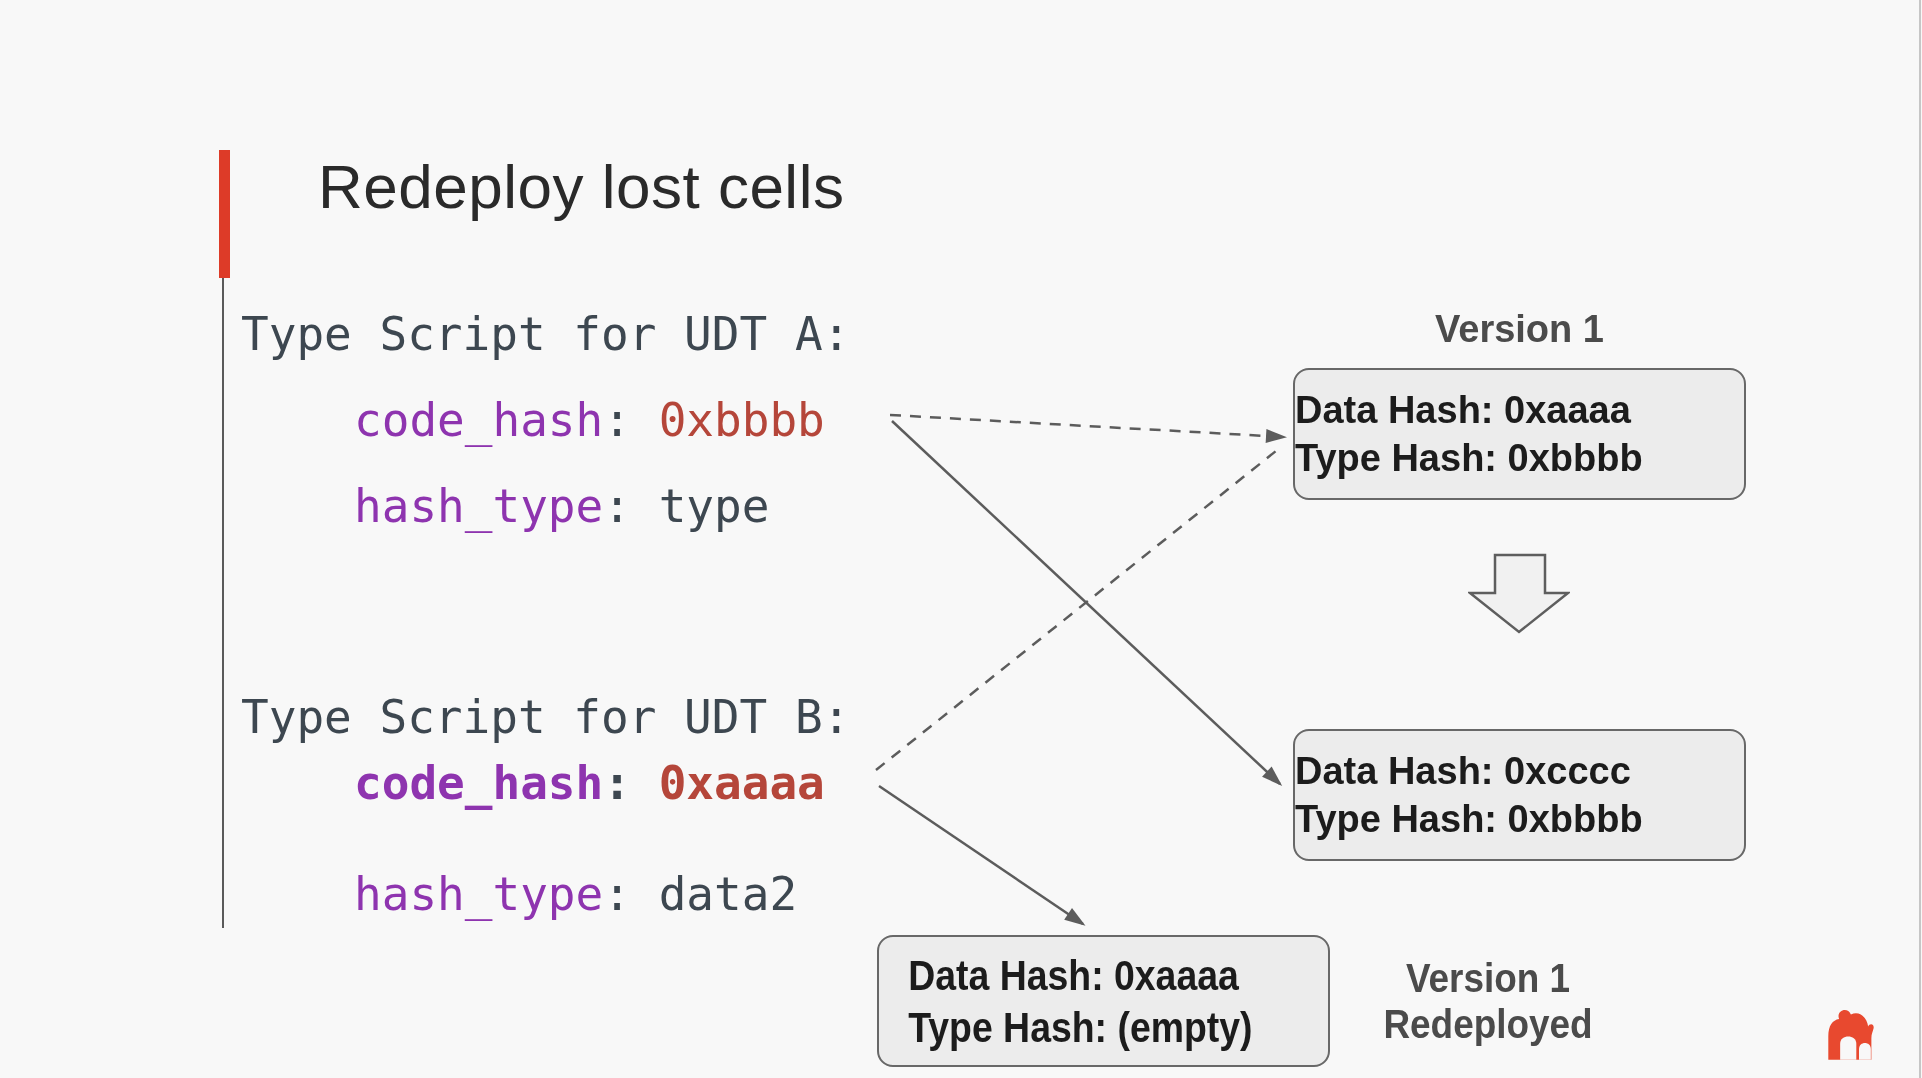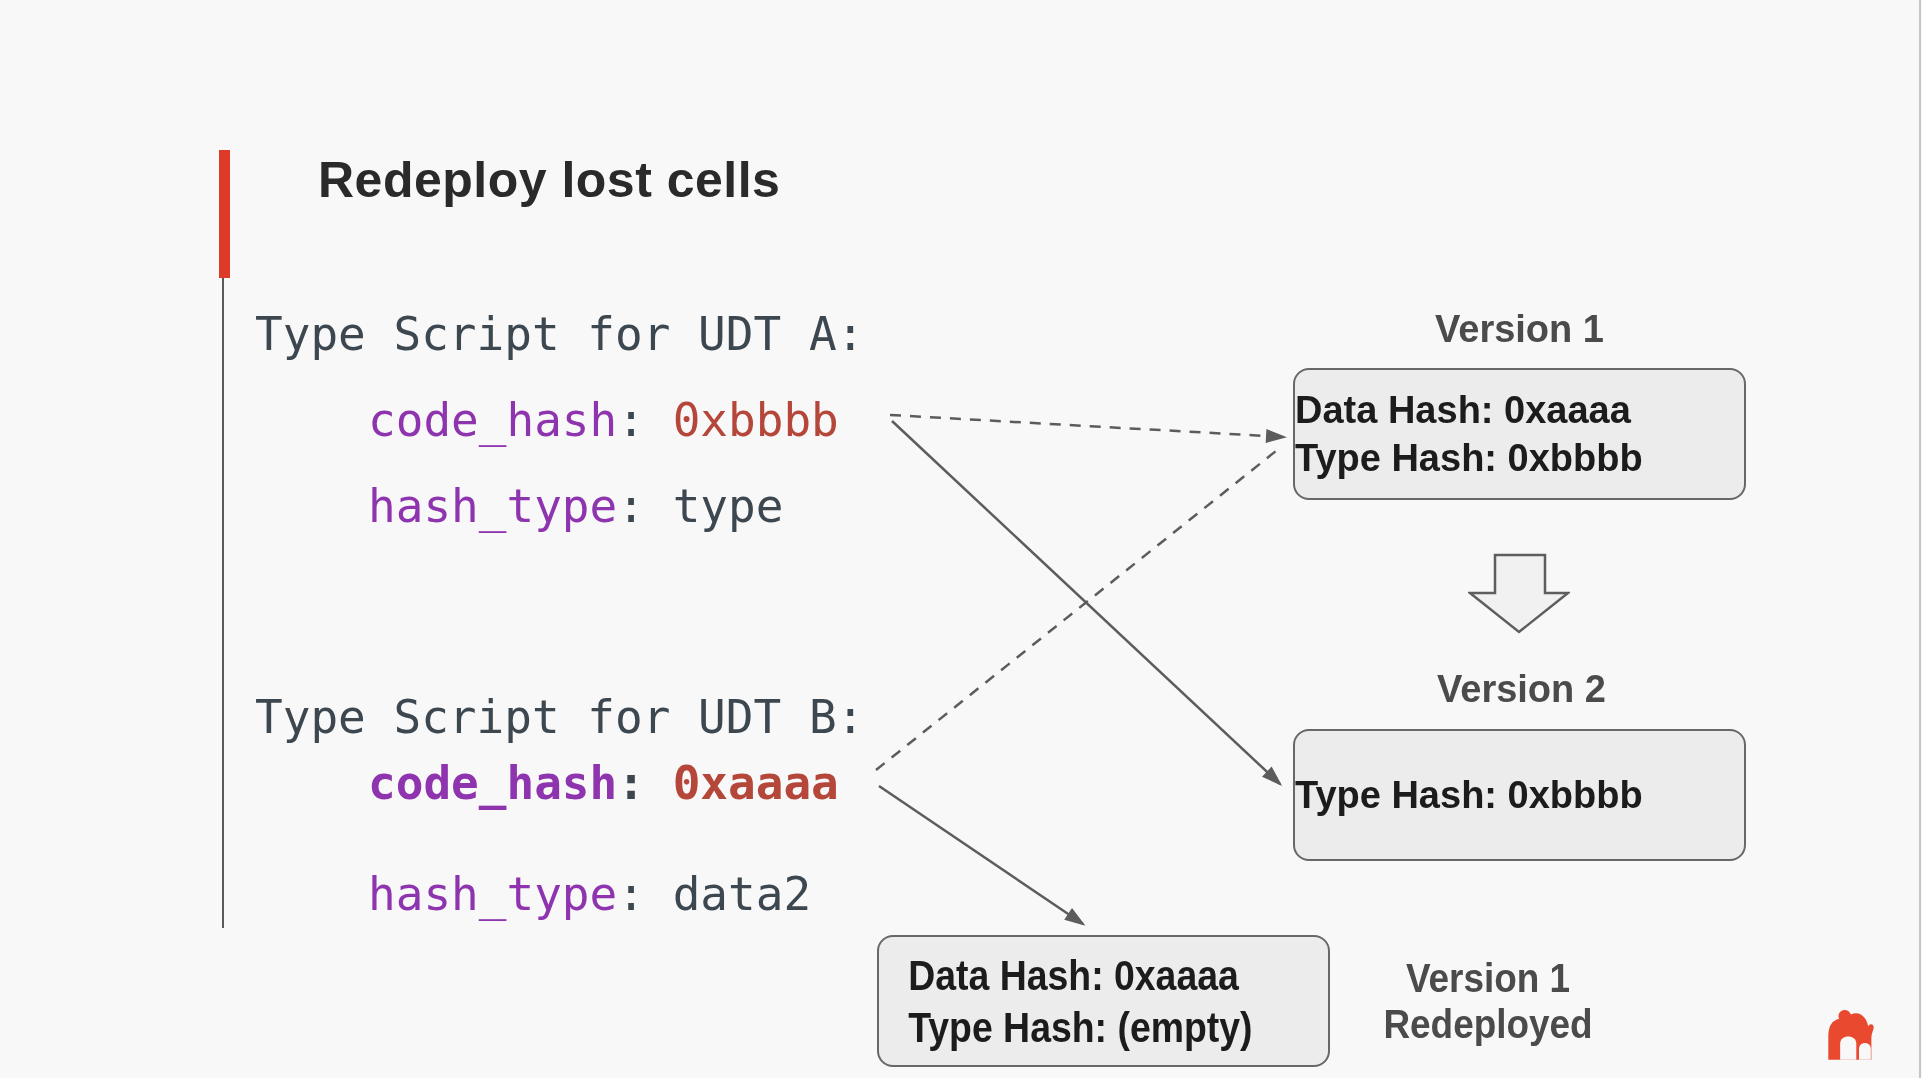--- a/index.html
+++ b/index.html
@@ -7,25 +7,25 @@
     position:relative; width:1922px; height:1078px; overflow:hidden;
     background: var(--slide-bg, #f8f8f8);
     font-family:"Liberation Sans", sans-serif;
   }
   
   .accent-bar { position:absolute; left:219px; top:150px; width:11px; height:128px;
     background:var(--accent-red,#dd3b28); }
   .v-divider { position:absolute; left:222px; top:278px; width:2px; height:650px;
     background:var(--divider,#5a5a5a); }
   
-  .title { position:absolute; left:318px; top:151px; font-size:50px; font-weight:700;
+  .title { position:absolute; left:318px; top:151px; font-size:62px; font-weight:400;
     letter-spacing:.5px; color:var(--title-text,#2a2a2a); white-space:nowrap; }
   
   .code-line { position:absolute; font-family:"DejaVu Sans Mono", monospace;
-    font-size:46px; line-height:56px; color:var(--code-text,#3d4750); white-space:pre;margin-left:14px; }
+    font-size:46px; line-height:56px; color:var(--code-text,#3d4750); white-space:pre; }
   .ca-h { left:241px; top:306px; }
   .ca-1 { left:354px; top:392px;text-align:center; }
   .ca-2 { left:354px; top:478px; }
   .cb-h { left:241px; top:689px; }
   .cb-1 { left:354px; top:755px;font-weight:bold; }
   .cb-2 { left:354px; top:866px; }
   .k   { color:var(--code-key,#8e34af); }
   .v-red { color:var(--code-value,#b5463a); }
   
   .version-label { position:absolute; width:453px; text-align:center; font-size:38px;
@@ -93,22 +93,22 @@
   <div class="version-label vl1">Version 1</div>
   <div class="hash-box box1">
     <div class="bl">Data Hash: 0xaaaa</div>
     <div class="bl">Type Hash: 0xbbbb</div>
   </div>
 
   <svg class="block-arrow" width="102" height="82" viewBox="0 0 102 82">
     <polygon points="27,2 77,2 77,40 100,40 51,79 2,40 27,40" fill="#f1f1f1" stroke="#5e5e5e" stroke-width="2.5" stroke-linejoin="miter"></polygon>
   </svg>
 
-  <div class="version-label vl2">Version 2</div>
   <div class="hash-box box2">
+    <div class="bl">Data Hash: 0xcccc</div>
     <div class="bl">Type Hash: 0xbbbb</div>
   </div>
 
   <div class="hash-box box3">
     <div class="bl">Data Hash: 0xaaaa</div>
     <div class="bl">Type Hash: (empty)</div>
   </div>
   <div class="v1r-label">
     <div>Version 1</div>
     <div>Redeployed</div>

